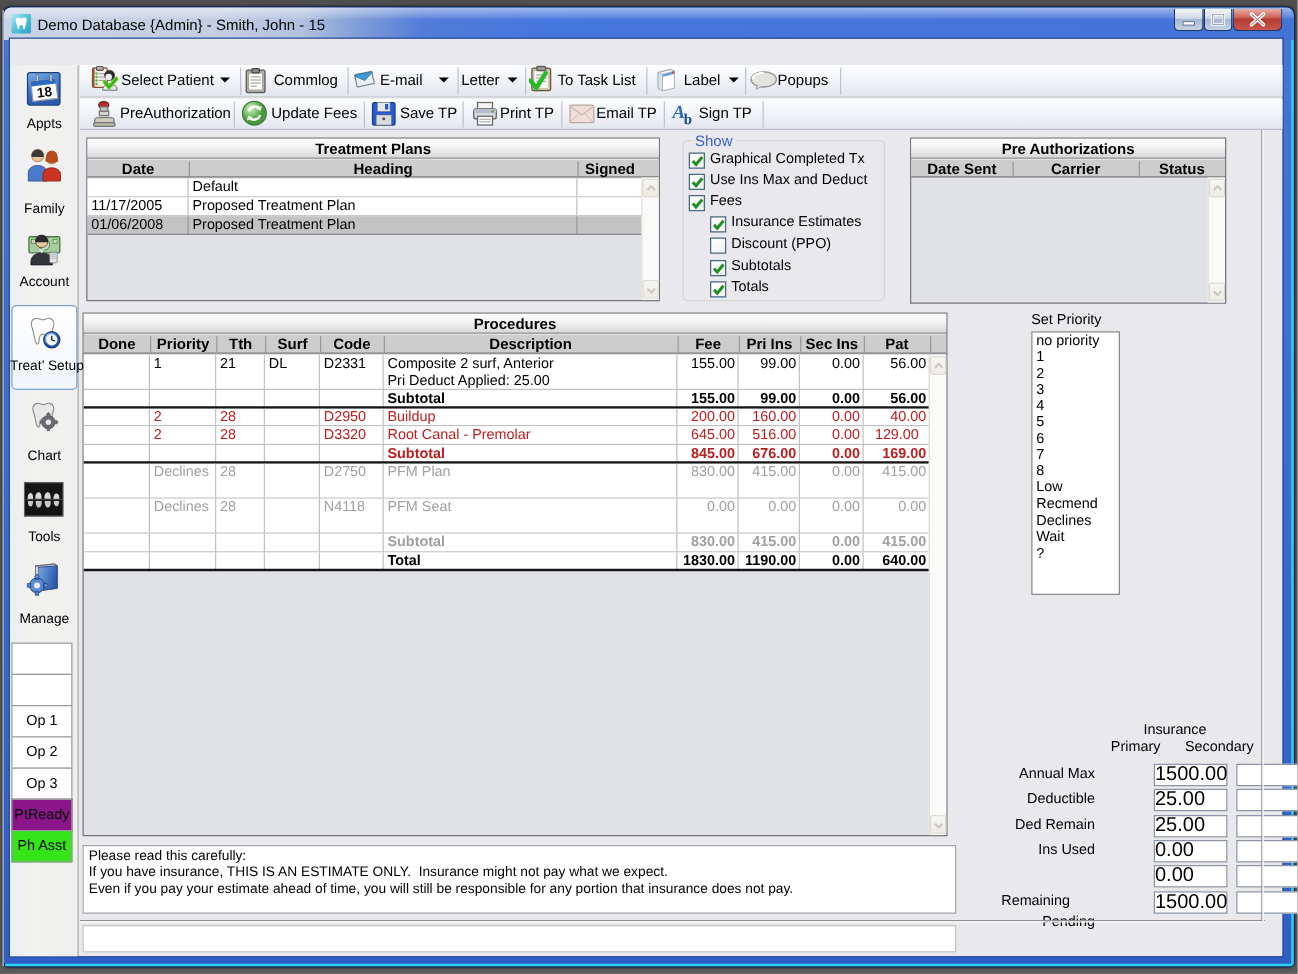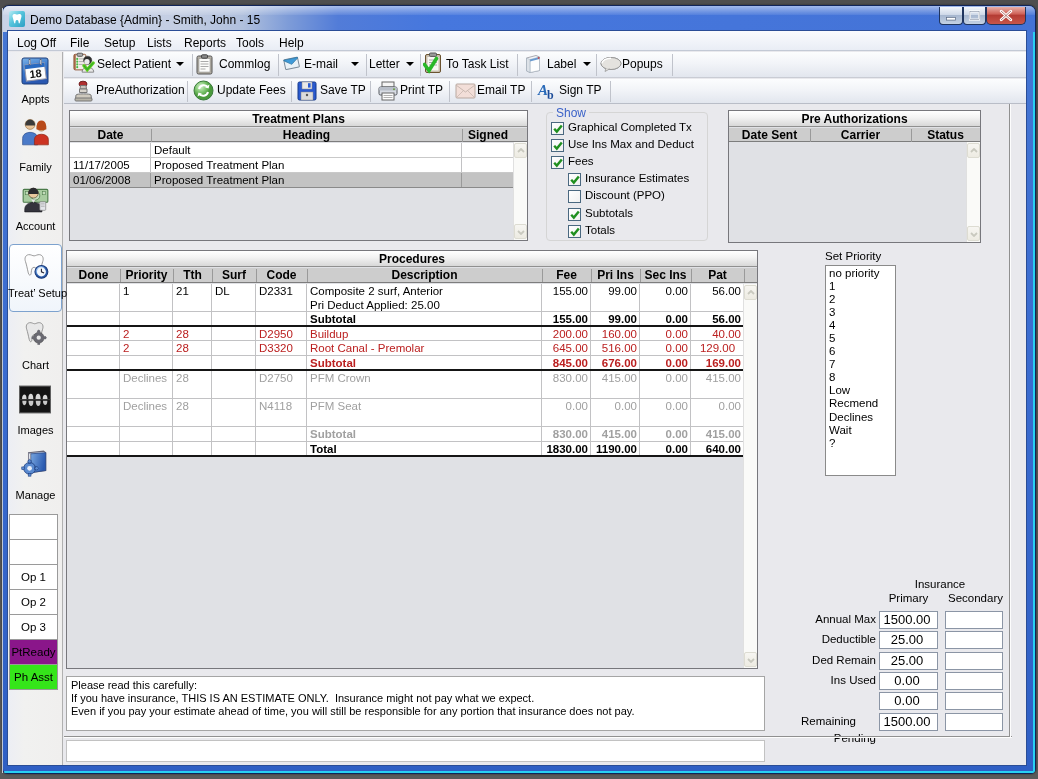--- a/index.html
+++ b/index.html
@@ -60,21 +60,21 @@
 .sbar { position:absolute; width:14px; background:#fafaf8; border-left:1px solid #e0e0e0; }
 .sbtn { position:absolute; left:0px; width:13px; height:15px; background:linear-gradient(180deg,#f7f6f2,#edebe2); border:1px solid #dddcd2; border-radius:2px; }
 .chev { position:absolute; left:2px; width:8px; height:5px; }
 
 
 .cb { position:absolute; width:13px; height:13px; background:linear-gradient(135deg,#ffffff,#f0f0f0); border:1px solid #4a6880; }
 .cb svg { position:absolute; left:0px; top:0px; }
 .cblab { position:absolute; font-size:11.5px; color:#000; white-space:nowrap; }
 
 
-.field { position:absolute; background:#fff; border:1px solid #8b95a5; font-size:13px; text-align:center; padding-right:3px; line-height:16px; }
+.field { position:absolute; background:#fff; border:1px solid #8b95a5; font-size:16px; text-align:left; padding-right:3px; line-height:16px;margin-left:44px; }
 .ilab { position:absolute; font-size:11.5px; text-align:right; }
 </style>
 </head>
 <body>
 <div id="root">
   <div class="abs" id="win"></div>
   <div class="abs" style="left:1033px;top:12px;width:1.5px;height:760px;background:#28d0f2;border-radius:2px;"></div>
   <div class="abs" style="left:4px;top:771px;width:1030px;height:2px;background:#28d0f2;border-radius:2px;"></div>
   <div class="abs" style="left:2px;top:8px;width:1px;height:765px;background:#e8f0f6;opacity:.8"></div>
   <div class="abs" id="titlebar">
@@ -105,29 +105,20 @@
     </div>
   <div class="abs wbtn" id="btncls">
       <svg class="wglyph" viewBox="0 0 40 18">
         <path d="M15 4.5 L25 13.5 M25 4.5 L15 13.5" stroke="#fff" stroke-width="3.2" stroke-linecap="round"></path>
         <path d="M15 4.5 L25 13.5 M25 4.5 L15 13.5" stroke="#8a3a34" stroke-width="0.7" stroke-linecap="round"></path>
       </svg>
     </div>
 
   <div class="abs" id="client"></div>
 
-  <div class="abs" id="menubar">
-    <span style="left:9px">Log Off</span>
-    <span style="left:62px">File</span>
-    <span style="left:96px">Setup</span>
-    <span style="left:139px">Lists</span>
-    <span style="left:176px">Reports</span>
-    <span style="left:228px">Tools</span>
-    <span style="left:271px">Help</span>
-  </div>
 
   <div class="abs tbar" id="tbar1"></div>
   <div class="abs tbar" id="tbar2"></div>
   <div class="abs" id="sidebar"></div>
 
   <div class="abs" id="tb1content" style="left:0;top:0">
 
     <svg class="abs" style="left:73px;top:52px" width="22" height="22" viewBox="0 0 24 23">
       <rect x="1" y="2" width="13" height="17" rx="1.5" fill="#f2efe8" stroke="#8a4a2a"></rect>
       <rect x="1.3" y="2.3" width="1.6" height="16.4" fill="#9a5530"></rect>
@@ -429,21 +420,21 @@
           <div class="gcell r" style="left:573px;width:51px;color:#bb2020;font-weight:bold;">0.00</div>
           <div class="gcell r" style="left:624px;width:53px;color:#bb2020;font-weight:bold;">169.00</div>
           <div style="position:absolute;left:0;right:0;bottom:0;height:0;border-bottom:2px solid #151515"></div>
         </div>
         <div class="grow" style="left:0;top:120px;width:677px;height:28px;">
           <div class="gcell" style="left:0px;width:53px;color:#a0a0a0;"></div>
           <div class="gcell" style="left:53px;width:53px;color:#a0a0a0;">Declines</div>
           <div class="gcell" style="left:106px;width:39px;color:#a0a0a0;">28</div>
           <div class="gcell" style="left:145px;width:44px;color:#a0a0a0;"></div>
           <div class="gcell" style="left:189px;width:51px;color:#a0a0a0;">D2750</div>
-          <div class="gcell" style="left:240px;width:235px;color:#a0a0a0;">PFM Crown</div>
+          <div class="gcell" style="left:240px;width:235px;color:#a0a0a0;">PFM Plan</div>
           <div class="gcell r" style="left:475px;width:49px;color:#a0a0a0;">830.00</div>
           <div class="gcell r" style="left:524px;width:49px;color:#a0a0a0;">415.00</div>
           <div class="gcell r" style="left:573px;width:51px;color:#a0a0a0;">0.00</div>
           <div class="gcell r" style="left:624px;width:53px;color:#a0a0a0;">415.00</div>
           <div style="position:absolute;left:0;right:0;bottom:0;height:0;border-bottom:1px solid #c2c2c4"></div>
         </div>
         <div class="grow" style="left:0;top:148px;width:677px;height:28px;">
           <div class="gcell" style="left:0px;width:53px;color:#a0a0a0;"></div>
           <div class="gcell" style="left:53px;width:53px;color:#a0a0a0;">Declines</div>
           <div class="gcell" style="left:106px;width:39px;color:#a0a0a0;">28</div>
@@ -660,21 +651,21 @@
           <path d="M23 14.5 C22.8 9.5 27.4 9.3 27.5 13.4 L27.6 14.6 L23 14.7 Z"></path>
         </g>
         <g fill="#c8c8c8">
           <path d="M3.2 16.2 C3 21.5 7 22 7.2 17.3 L7.2 16.2 Z"></path>
           <path d="M9.2 16.2 C9.2 23 14 23 13.9 17 L13.9 16.2 Z"></path>
           <path d="M16.2 16.2 C16.2 23 21 23 20.9 17 L20.9 16.2 Z"></path>
           <path d="M23.2 16.2 C23.2 21.5 27.2 21.8 27.4 17.2 L27.4 16.2 Z"></path>
         </g>
         <rect x="0.5" y="14.8" width="30" height="0.8" fill="#444"></rect>
       </svg></div>
-    <div class="sbitem" style="top:424px;">Images</div>
+    <div class="sbitem" style="top:424px;">Tools</div>
     <div class="sbicon" style="top:449px;"><svg width="29" height="29" viewBox="0 0 27 27">
         <path d="M7 3.5 L21 2 L23 3.5 L23 20 L9 22 L7 20.5 Z" fill="#b8c4d8" stroke="#667"></path>
         <path d="M9 4.5 L23 3.5 L23 20 L9 22 Z" fill="url(#bkg)" stroke="#2a4a8a" stroke-width="0.7"></path>
         <defs>
           <linearGradient id="bkg" x1="0" y1="0" x2="1" y2="0.3">
             <stop offset="0" stop-color="#7aa8e0"></stop>
             <stop offset="1" stop-color="#2a5ab0"></stop>
           </linearGradient>
         </defs>
         <path d="M7 3.5 L9 4.5 L9 22 L7 20.5 Z" fill="#e0e4ec" stroke="#667" stroke-width="0.5"></path>

